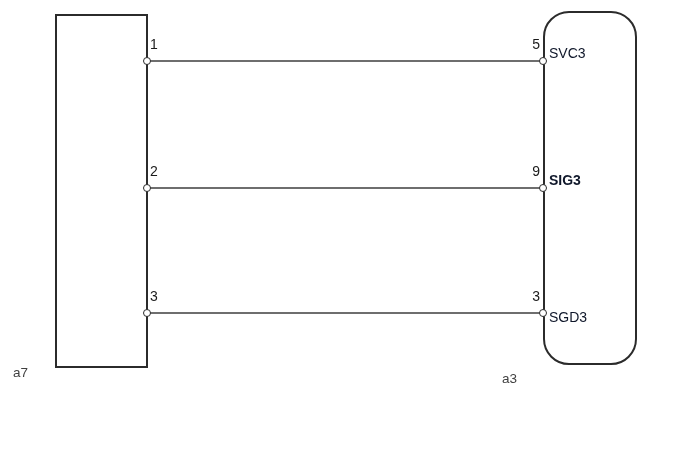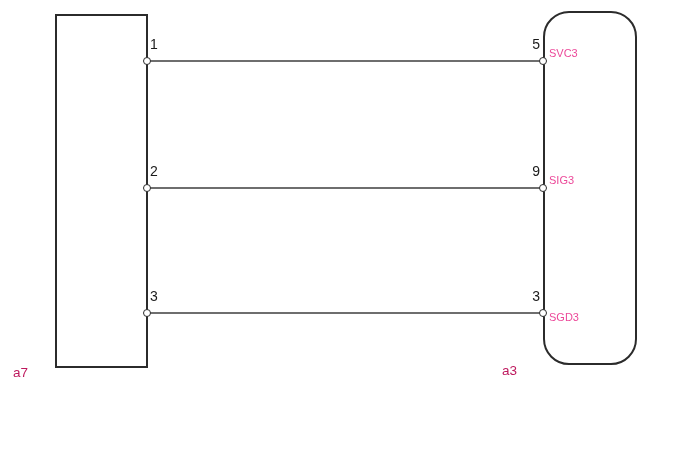--- a/index.html
+++ b/index.html
@@ -77,41 +77,41 @@
     width: 50px;
     text-align: right;
   }
   .pin-num.r1 { top: 36px; }
   .pin-num.r2 { top: 163px; }
   .pin-num.r3 { top: 288px; }
   
   .pin-name {
     position: absolute;
     left: 549px;
-    font-size: 11px;
+    font-size: 14px;
     line-height: 16px;
     height: 16px;
-    color: #ec4899;
+    color: #0f172a;
     white-space: nowrap;
   }
   .pin-name.r1 { top: 45px; }
-  .pin-name.r2 { top: 172px; }
+  .pin-name.r2 { top: 172px; font-weight: bold; }
   .pin-name.r3 { top: 309px; }
   
   .comp-code, .comp-label {
     position: absolute;
     font-size: 13.5px;
     line-height: 15px;
     height: 15px;
-    color: #be185d;
+    color: #404040;
     white-space: nowrap;
   }
   .comp-code.left  { left: 13px;  top: 365px; }
   .comp-label.left { left: 13px;  top: 380px; }
-  .comp-code.right  { left: 502px; top: 363px; text-align: right; }
+  .comp-code.right  { left: 502px; top: 371px; text-align: right; }
   .comp-label.right { left: 502px; top: 380px; }
 </style>
 </head>
 <body>
 
 <div class="stage">
 
   <div class="comp-box sensor-box"></div>
   <div class="comp-box ecu-box"></div>
 

